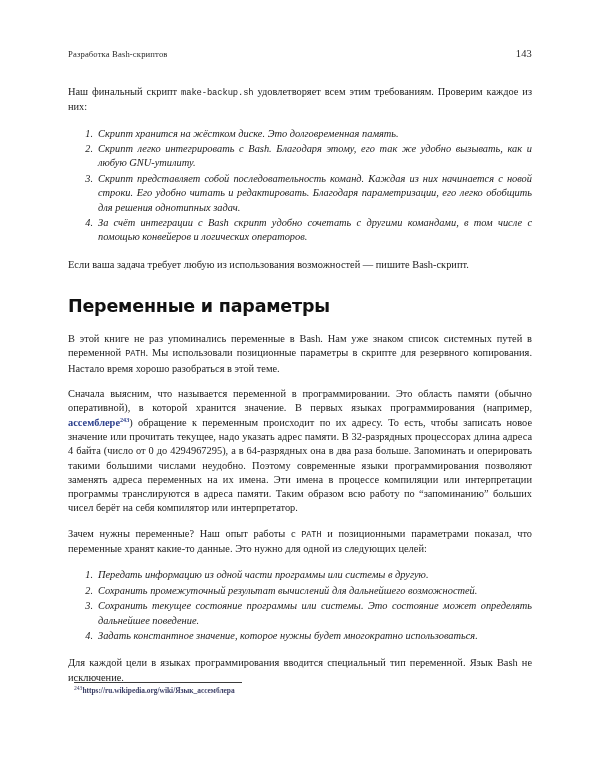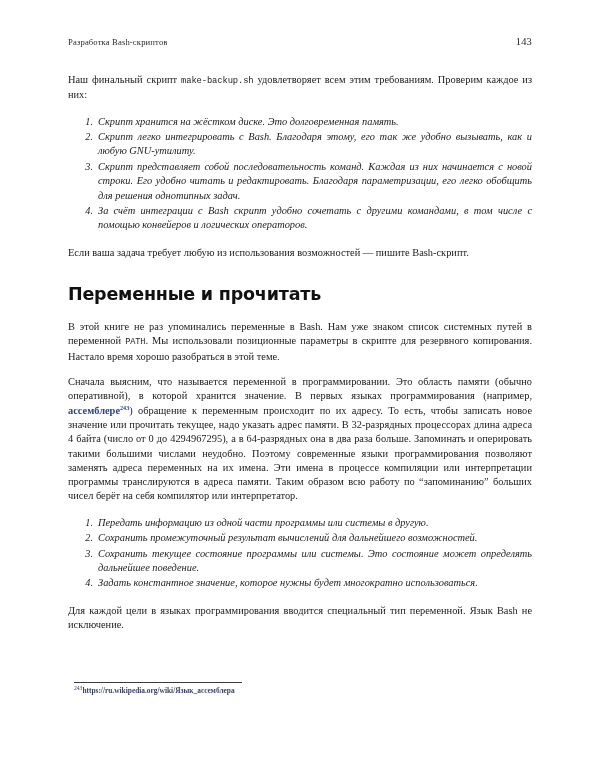--- a/index.html
+++ b/index.html
@@ -17,21 +17,21 @@
   .page {
     position: relative;
     width: 600px;
     height: 777px;
     box-sizing: border-box;
     padding: 0;
   }
   .content {
     position: absolute;
     left: 68px;
-    top: 36px;
+    top: 48px;
     width: 464px;
   }
   
   .runhead {
     display: flex;
     justify-content: space-between;
     align-items: baseline;
     font-size: 8.6px;
     letter-spacing: 0.15px;
     color: #2a2a2a;
@@ -156,30 +156,33 @@
 
     <ol class="numlist">
       <li>Скрипт хранится на жёстком диске. Это долговременная память.</li>
       <li>Скрипт легко интегрировать с Bash. Благодаря этому, его так же удобно вызывать, как и любую GNU-утилиту.</li>
       <li>Скрипт представляет собой последовательность команд. Каждая из них начинается с новой строки. Его удобно читать и редактировать. Благодаря параметризации, его легко обобщить для решения однотипных задач.</li>
       <li>За счёт интеграции с Bash скрипт удобно сочетать с другими командами, в том числе с помощью конвейеров и логических операторов.</li>
     </ol>
 
     <p class="body">Если ваша задача требует любую из использования возможностей — пишите Bash-скрипт.</p>
 
-    <h2 class="section">Переменные и прочитать</h2>
+    <h2 class="section">Переменные и параметры</h2>
 
     <p class="body">
       <span>В этой книге не раз упоминались переменные в Bash. Нам уже знаком список системных путей в переменной </span><code class="smallcaps-mono">PATH</code><span>. Мы использовали позиционные параметры в скрипте для резервного копирования. Настало время хорошо разобраться в этой теме.</span>
     </p>
 
     <p class="body">
       <span>Сначала выясним, что называется переменной в программировании. Это область памяти (обычно оперативной), в которой хранится значение. В первых языках программирования (например, </span><a class="reflink" href="#">ассемблере</a><sup class="fnref">243</sup><span>) обращение к переменным происходит по их адресу. То есть, чтобы записать новое значение или прочитать текущее, надо указать адрес памяти. В 32-разрядных процессорах длина адреса 4 байта (число от 0 до 4294967295), а в 64-разрядных она в два раза больше. Запоминать и оперировать такими большими числами неудобно. Поэтому современные языки программирования позволяют заменять адреса переменных на их имена. Эти имена в процессе компиляции или интерпретации программы транслируются в адреса памяти. Таким образом всю работу по “запоминанию” больших чисел берёт на себя компилятор или интерпретатор.</span>
     </p>
 
+    <p class="body">
+      <span>Зачем нужны переменные? Наш опыт работы с </span><code class="smallcaps-mono">PATH</code><span> и позиционными параметрами показал, что переменные хранят какие-то данные. Это нужно для одной из следующих целей:</span>
+    </p>
 
     <ol class="numlist">
       <li>Передать информацию из одной части программы или системы в другую.</li>
       <li>Сохранить промежуточный результат вычислений для дальнейшего возможностей.</li>
       <li>Сохранить текущее состояние программы или системы. Это состояние может определять дальнейшее поведение.</li>
       <li>Задать константное значение, которое нужны будет многократно использоваться.</li>
     </ol>
 
     <p class="body">Для каждой цели в языках программирования вводится специальный тип переменной. Язык Bash не исключение.</p>
 

